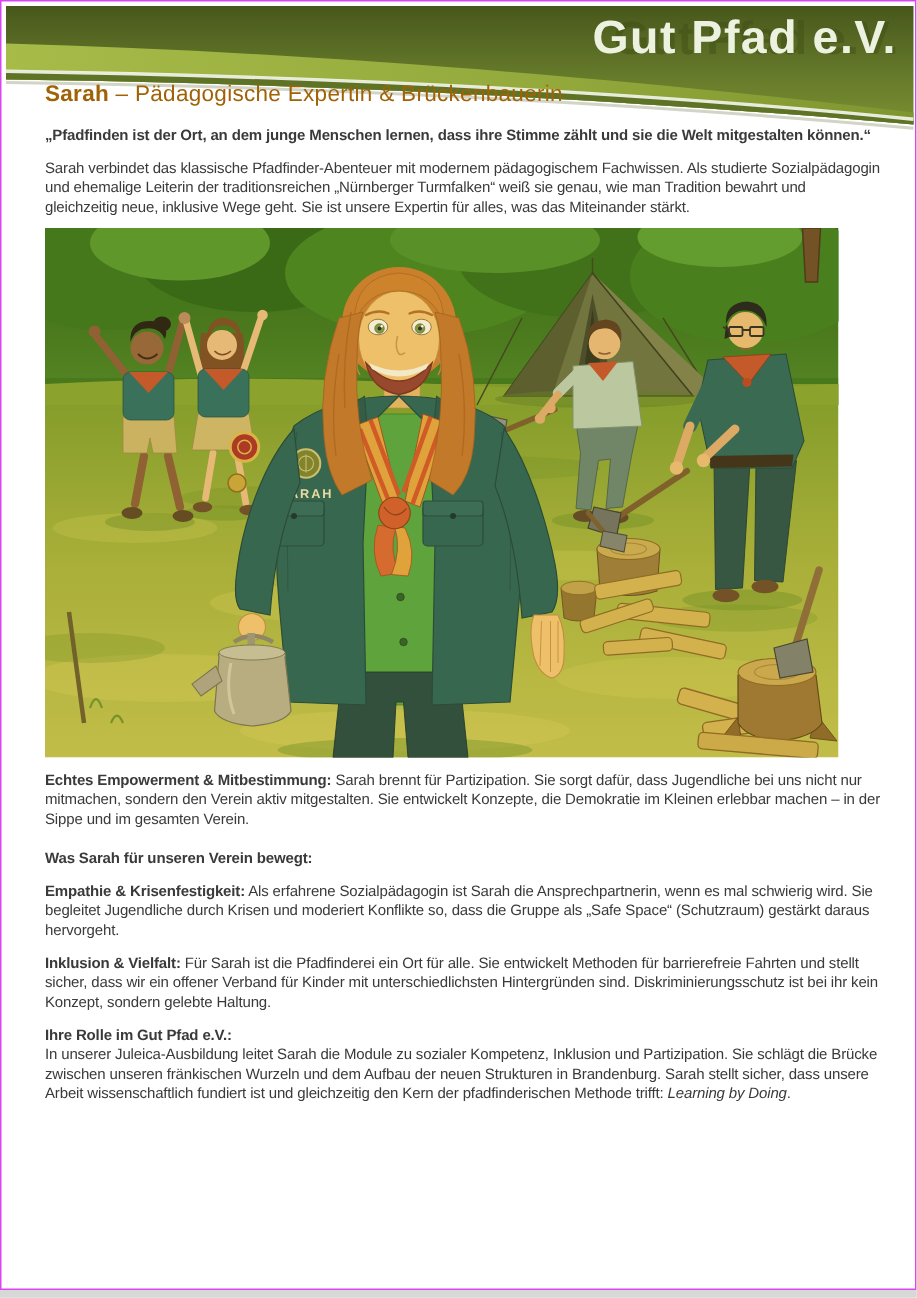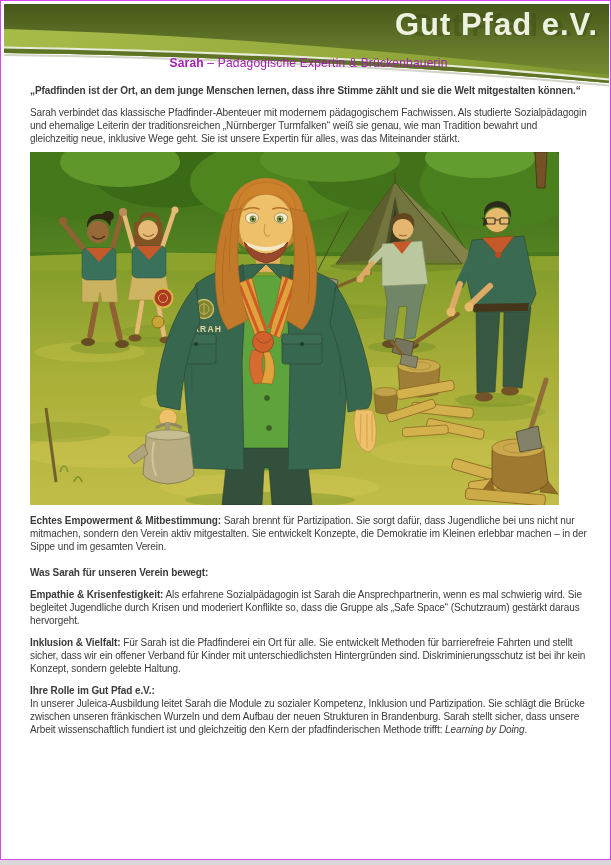--- a/index.html
+++ b/index.html
@@ -2,22 +2,22 @@
 <html><head>
 <meta charset="utf-8">
 <style>
   html,body{margin:0;padding:0;background:#d8d8d8;}
   body{width:611px;height:865px;font-family:"Liberation Sans",sans-serif;}
   .page{position:relative;box-sizing:border-box;width:611px;height:860px;
         background:#ffffff;border:1px solid #d946ef;overflow:hidden;}
   .header-svg{position:absolute;top:0;left:0;display:block;}
   .brand-main{font-family:"Liberation Sans",sans-serif;font-weight:bold;}
   .content{position:absolute;left:29px;top:0;width:557px;}
-  h1.title{margin:53px 0 0 0;font-size:12px;font-weight:400;color:#a21caf;
-           letter-spacing:.2px;line-height:18px;text-align:center;}
+  h1.title{margin:53px 0 0 0;font-size:15px;font-weight:400;color:#a16207;
+           letter-spacing:.2px;line-height:18px;}
   h1.title strong{font-weight:700;}
   p.body{margin:9px 0 0 0;font-size:10px;line-height:13px;color:#3a3a3a;
          letter-spacing:-0.1px;}
   p.quote{font-weight:700;margin-top:12px;}
   p.section-heading{font-weight:700;margin-top:13px;}
   p.body strong{font-weight:700;}
   p.body em{font-style:italic;}
   figure.figure{margin:7px 0 0 0;padding:0;width:529px;height:353px;line-height:0;}
   svg text{font-family:"Liberation Sans",sans-serif;}
 </style>

